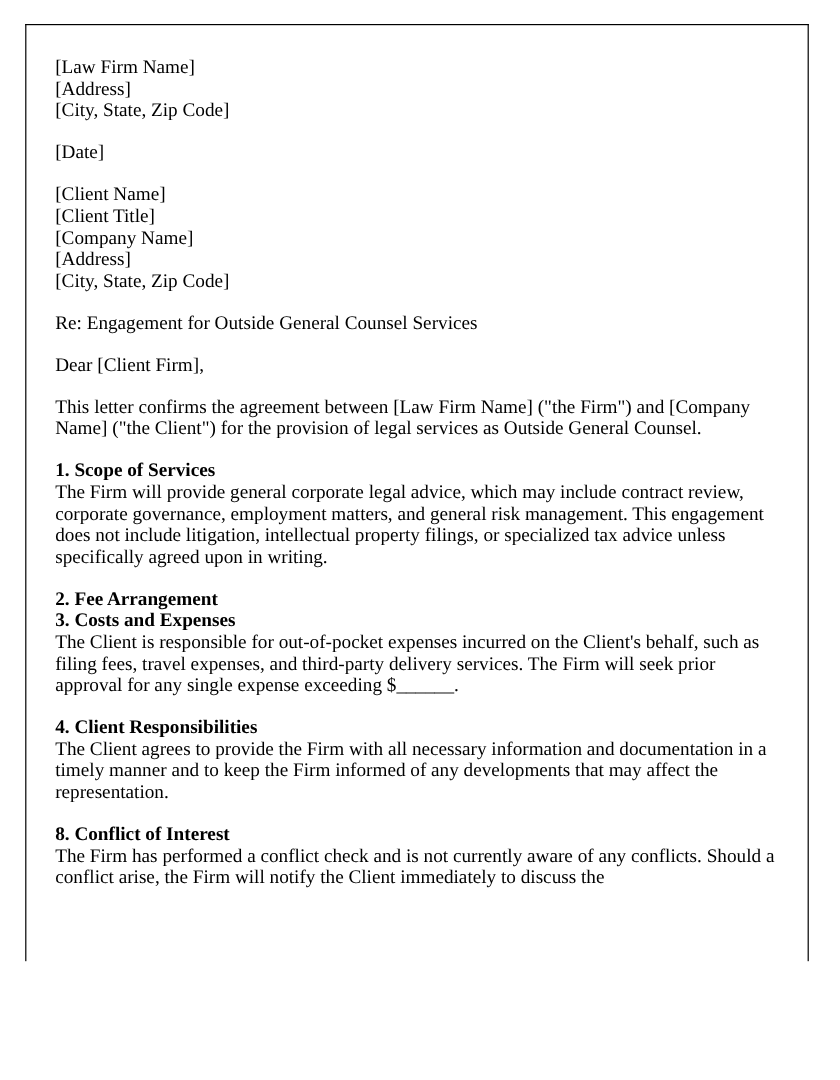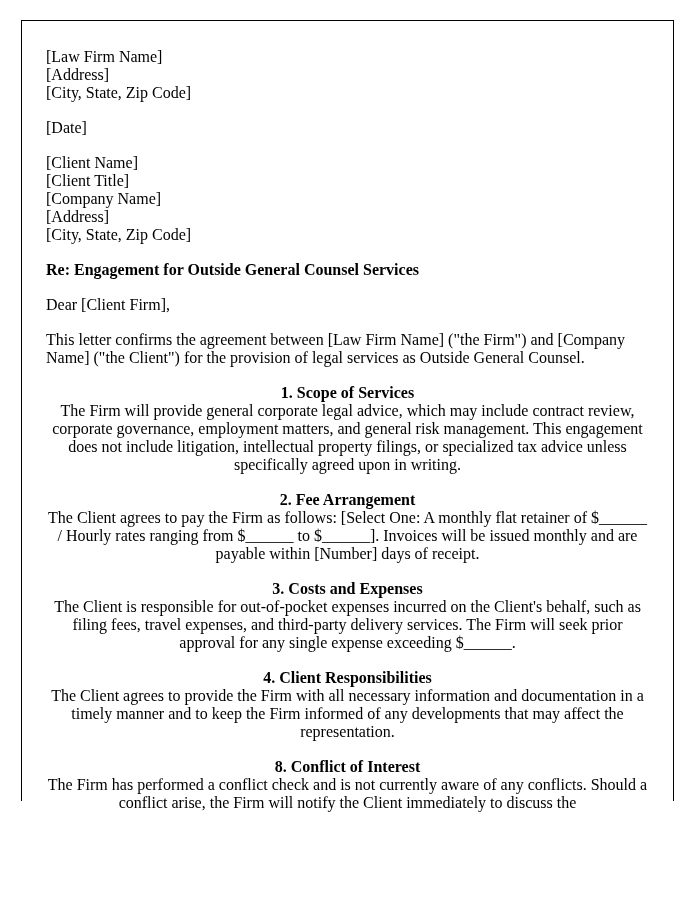--- a/index.html
+++ b/index.html
@@ -24,28 +24,28 @@
     border: 1px solid #000000;
     border-bottom: none;
     background: #ffffff;
     padding: 27px 24px 0 24px;
     font-size: 16px;
     line-height: 18px;
   }
   .block { margin: 0 0 17px 0; }
   .line { margin: 0; }
   .para { margin: 0 0 17px 0; }
-  .section { margin: 0; text-align: center; }
+  .section { margin: 0; }
   .section-heading {
     font-weight: bold;
     font-size: 16px;
     line-height: 18px;
     margin: 0;
   }
-  .subject { font-weight: bold; }
+  .subject { font-weight: normal; }
 </style>
 </head>
 <body>
 
 <div class="page">
 
   <div class="block">
     <div class="line">[Law Firm Name]</div>
     <div class="line">[Address]</div>
     <div class="line">[City, State, Zip Code]</div>
@@ -67,21 +67,20 @@
 
   <p class="para">This letter confirms the agreement between [Law Firm Name] ("the Firm") and [Company Name] ("the Client") for the provision of legal services as Outside General Counsel.</p>
 
   <div class="section">
     <div class="section-heading">1. Scope of Services</div>
     <p class="para">The Firm will provide general corporate legal advice, which may include contract review, corporate governance, employment matters, and general risk management. This engagement does not include litigation, intellectual property filings, or specialized tax advice unless specifically agreed upon in writing.</p>
   </div>
 
   <div class="section">
     <div class="section-heading">2. Fee Arrangement</div>
-    <p class="para">The Client agrees to pay the Firm as follows: [Select One: A monthly flat retainer of $______ / Hourly rates ranging from $______ to $______]. Invoices will be issued monthly and are payable within [Number] days of receipt.</p>
   </div>
 
   <div class="section">
     <div class="section-heading">3. Costs and Expenses</div>
     <p class="para">The Client is responsible for out-of-pocket expenses incurred on the Client's behalf, such as filing fees, travel expenses, and third-party delivery services. The Firm will seek prior approval for any single expense exceeding $______.</p>
   </div>
 
   <div class="section">
     <div class="section-heading">4. Client Responsibilities</div>
     <p class="para">The Client agrees to provide the Firm with all necessary information and documentation in a timely manner and to keep the Firm informed of any developments that may affect the representation.</p>

